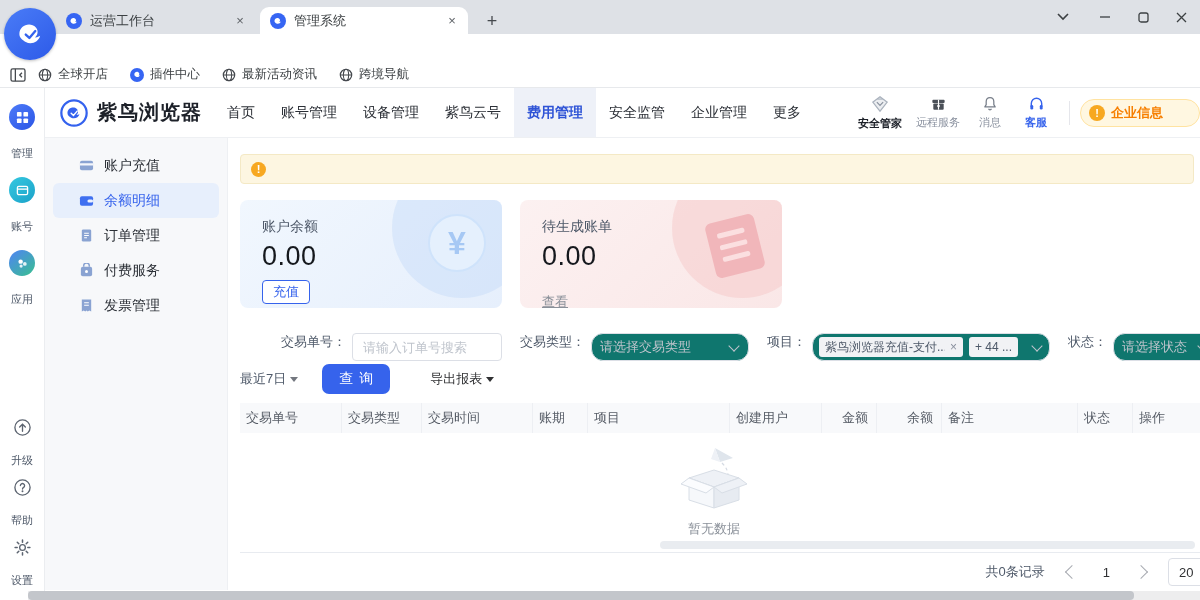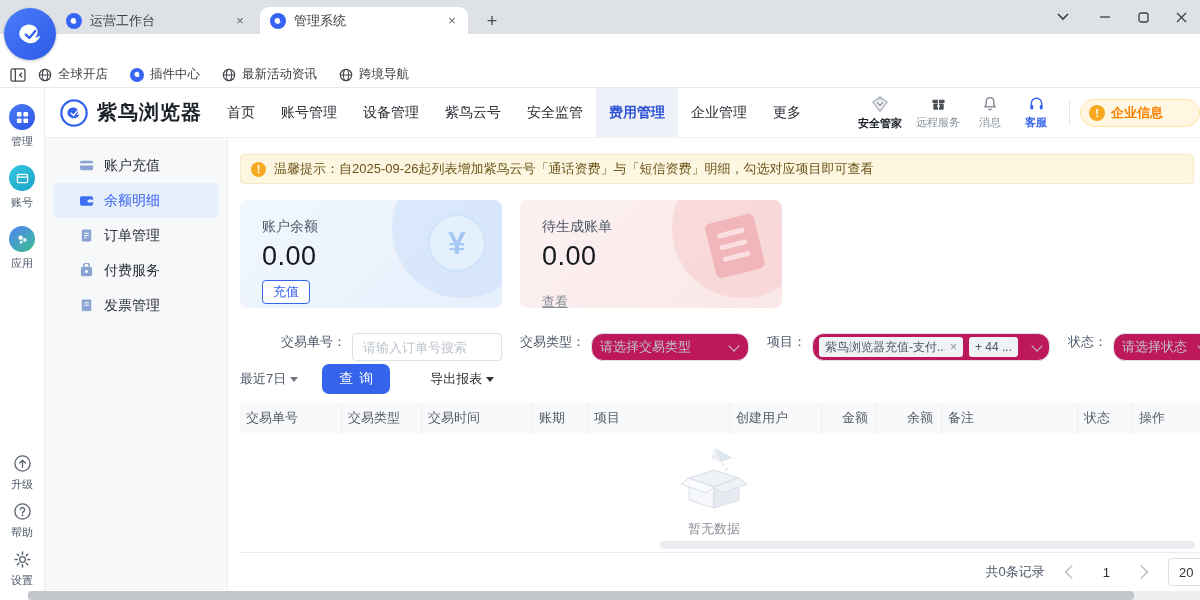--- a/index.html
+++ b/index.html
@@ -28,21 +28,21 @@
   .circ20{width:20px;height:20px;border-radius:50%;display:flex;align-items:center;justify-content:center;}
   .bookmarks{left:0;top:62px;width:1200px;height:26px;background:#fff;border-bottom:1px solid #e7e9ec;box-sizing:border-box;
              display:flex;align-items:center;padding-left:10px;}
   .bm{display:flex;align-items:center;margin-right:22px;}
   .bm .lbl{font-size:12.5px;color:#3c4043;margin-left:6px;white-space:nowrap;}
 
   
   .rail{left:0;top:88px;width:45px;height:512px;background:#fff;border-right:1px solid #ebedf0;box-sizing:border-box;
         display:flex;flex-direction:column;align-items:center;}
   .rail-item{display:flex;flex-direction:column;align-items:center;margin-top:16px;}
-  .rail-item .lbl{font-size:11px;color:#4e5969;margin-top:4px;}
+  .rail-item .lbl{font-size:11px;color:#4e5969;margin-top:16px;}
   .rail-circ{width:26px;height:26px;border-radius:50%;display:flex;align-items:center;justify-content:center;}
   .rc-manage{background:linear-gradient(140deg,#4d7bf8,#2b55e6);}
   .rc-account{background:linear-gradient(140deg,#35c8e0,#1ba2c9);}
   .rc-apps{background:linear-gradient(140deg,#4f83f5,#39c08f);}
   .rail-foot{margin-top:auto;margin-bottom:12px;display:flex;flex-direction:column;align-items:center;}
   .rail-foot .rail-item{margin-top:10px;}
   .rail-foot .lbl{color:#4e5969;}
 
   
   .appnav{left:45px;top:88px;width:1155px;height:50px;background:#fff;border-bottom:1px solid #eef0f3;box-sizing:border-box;
@@ -98,21 +98,21 @@
   .receipticon{position:absolute;right:22px;top:18px;width:50px;height:56px;border-radius:6px;background:#f1b6ba;
                transform:rotate(-14deg);}
   .receipticon i{position:absolute;left:10px;width:28px;height:5px;border-radius:2px;background:#fbdfe0;}
 
   .filters{left:12px;top:195px;display:flex;align-items:flex-start;margin-left:41px;}
   .flabel{font-size:13px;color:#4e5969;margin-right:6px;white-space:nowrap;}
   .finput{height:28px;border:1px solid #dcdfe6;border-radius:4px;box-sizing:border-box;font-size:13px;color:#303133;
           padding:0 10px;outline:none;font-family:inherit;background:#fff;}
   .finput::placeholder{color:#bfc4cc;}
   .fselect{height:28px;border:1px solid #dcdfe6;border-radius:12px;box-sizing:border-box;display:flex;align-items:center;
-           padding:0 8px;background:#be185d;}
+           padding:0 8px;background:#0f766e;}
   .fselect .ph{color:#bfc4cc;font-size:13px;flex:1;white-space:nowrap;overflow:hidden;}
   .chev{width:7px;height:7px;border-right:1.4px solid #c0c4cc;border-bottom:1.4px solid #c0c4cc;transform:rotate(45deg);margin:-3px 2px 0 6px;flex:none;}
   .gap18{width:18px;flex:none;}
   .tag{background:#f1f2f5;border-radius:3px;height:20px;display:flex;align-items:center;padding:0 6px;font-size:12px;color:#4e5969;white-space:nowrap;}
   .tag .x{margin-left:5px;color:#8a919f;font-size:12px;}
 
   .btnrow{left:12px;top:226px;display:flex;align-items:center;}
   .daterange{font-size:13px;color:#4e5969;display:flex;align-items:center;}
   .caret{width:0;height:0;border-left:4px solid transparent;border-right:4px solid transparent;border-top:5px solid #73777f;margin-left:4px;}
   .btn-query{width:68px;height:30px;background:#3663ec;color:#fff;border:none;border-radius:7px;font-size:14px;
@@ -369,22 +369,22 @@
       <path d="M9 16c0-4.6 4.6-7 8.2-5.5 3.7 1.5 4 5.6 1.5 7.6 1.9 0 3.2-1 3.2-1-.9 3.9-5.4 5.7-8.9 3.9C10.6 19.6 9 18.2 9 16z" fill="#3462ee"></path>
       <path d="M13 16.3l2.4 2.3 4-4.6" stroke="#fff" stroke-width="1.6" fill="none" stroke-linecap="round"></path>
     </svg>
     <span class="name">紫鸟浏览器</span>
   </div>
   <div class="menu">
     <span class="mi">首页</span>
     <span class="mi">账号管理</span>
     <span class="mi">设备管理</span>
     <span class="mi">紫鸟云号</span>
+    <span class="mi active">费用管理</span>
     <span class="mi">安全监管</span>
-    <span class="mi active">费用管理</span>
     <span class="mi">企业管理</span>
     <span class="mi">更多</span>
   </div>
   <div class="navtools">
     <div class="tool t-dark">
       <svg width="22" height="18" viewBox="0 0 24 20">
           <polygon points="12,2 20,8 12,18 4,8" fill="#eceef1" stroke="#aab2bd" stroke-width="1.3"></polygon>
           <path d="M8.5 8l3.5 3.5L15.5 8" stroke="#8a929e" stroke-width="1.3" fill="none"></path>
           <path d="M9 4.5h6" stroke="#aab2bd" stroke-width="1.3"></path>
         </svg>
@@ -458,21 +458,20 @@
         <path d="M5.5 5h5M5.5 7.8h5" stroke="#fff" stroke-width="1.1"></path>
       </svg>
     <span class="lbl">发票管理</span>
   </div>
 </div>
 
 <div class="abs main">
 
   <div class="abs banner">
     <span class="mark">!</span>
-    <span class="txt">温馨提示：自2025-09-26起列表增加紫鸟云号「通话资费」与「短信资费」明细，勾选对应项目即可查看</span>
   </div>
 
   <div class="abs cards">
     <div class="card blue">
       <span class="deco"></span>
       <div class="coinicon">
           <span class="yen">¥</span>
         </div>
       <div class="title">账户余额</div>
       <div class="value">0.00</div>

